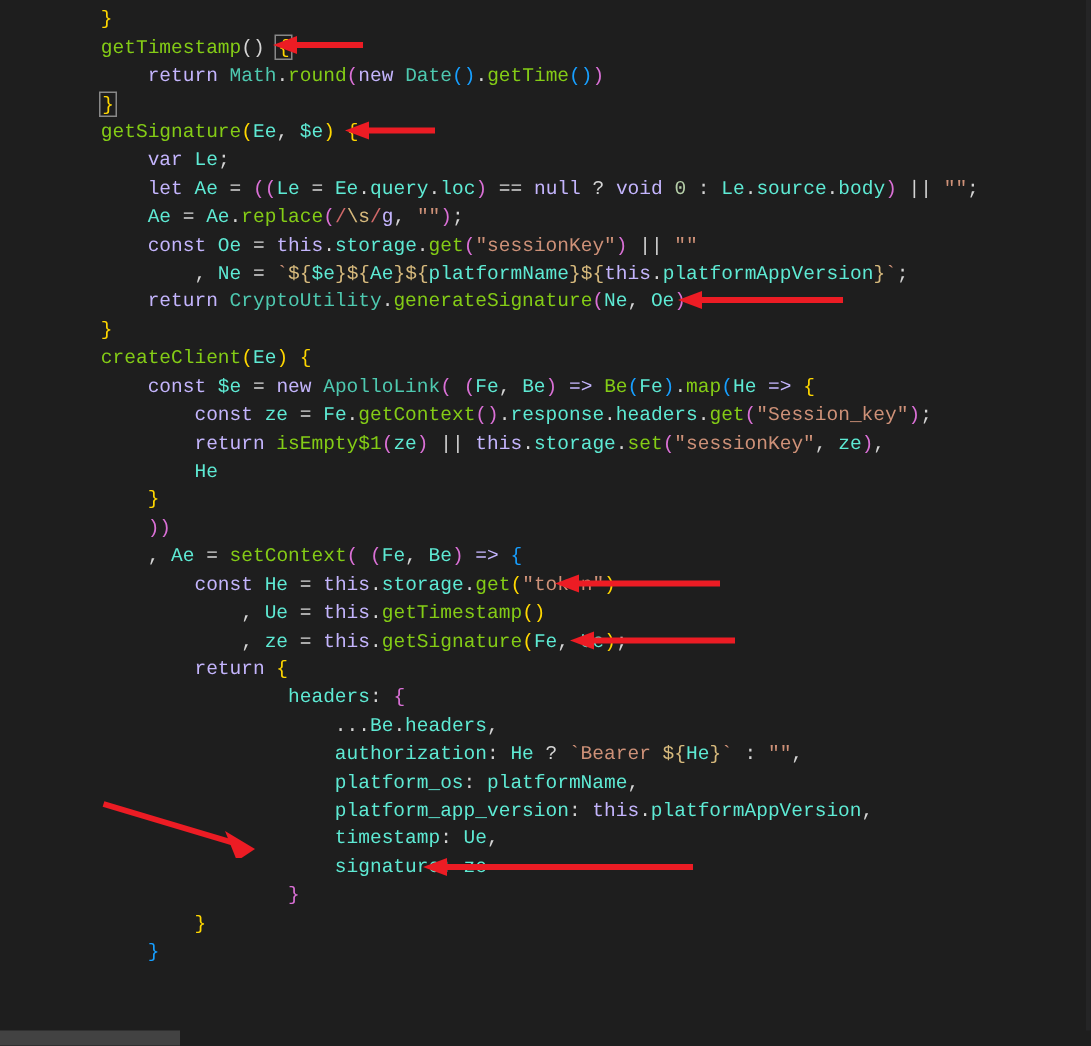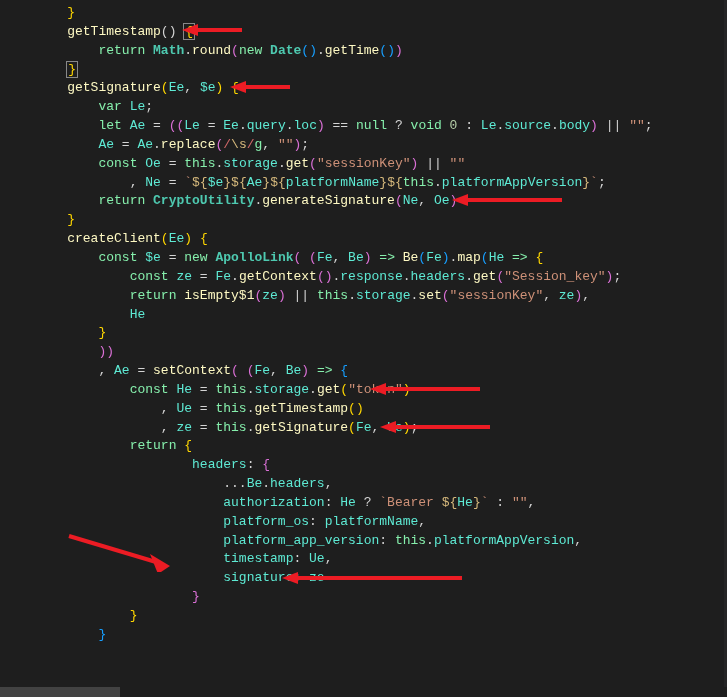--- a/index.html
+++ b/index.html
@@ -18,24 +18,24 @@
       padding: 4px 0 0 0;
       white-space: pre;
       position: relative;
     }
     .line {
       padding-left: 36px;
       position: relative;
       height: 18.85px;
     }
     
-    .kw   { color: #86efac; }      
-    .fn   { color: #fef9c3; }      
+    .kw   { color: #c4b5fd; }      
+    .fn   { color: #84cc16; }      
     .id   { color: #5eead4; }      
-    .cls  { color: #4ec9b0; font-weight: bold; }      
+    .cls  { color: #4ec9b0; }      
     .str  { color: #ce9178; }      
     .num  { color: #b5cea8; }      
     .pun  { color: #d4d4d4; }      
     .op   { color: #d4d4d4; }      
     .rgx  { color: #d16969; }      
     .esc  { color: #d7ba7d; }      
     .brY  { color: #ffd700; }      
     .brP  { color: #da70d6; }      
     .brB  { color: #179fff; }      
     .tmpl { color: #ce9178; }      

